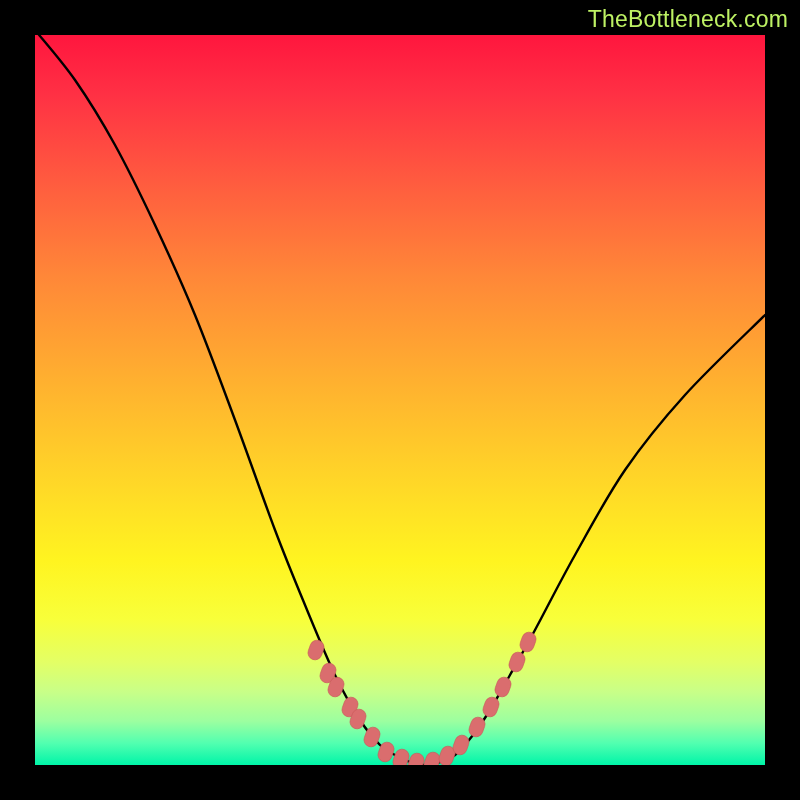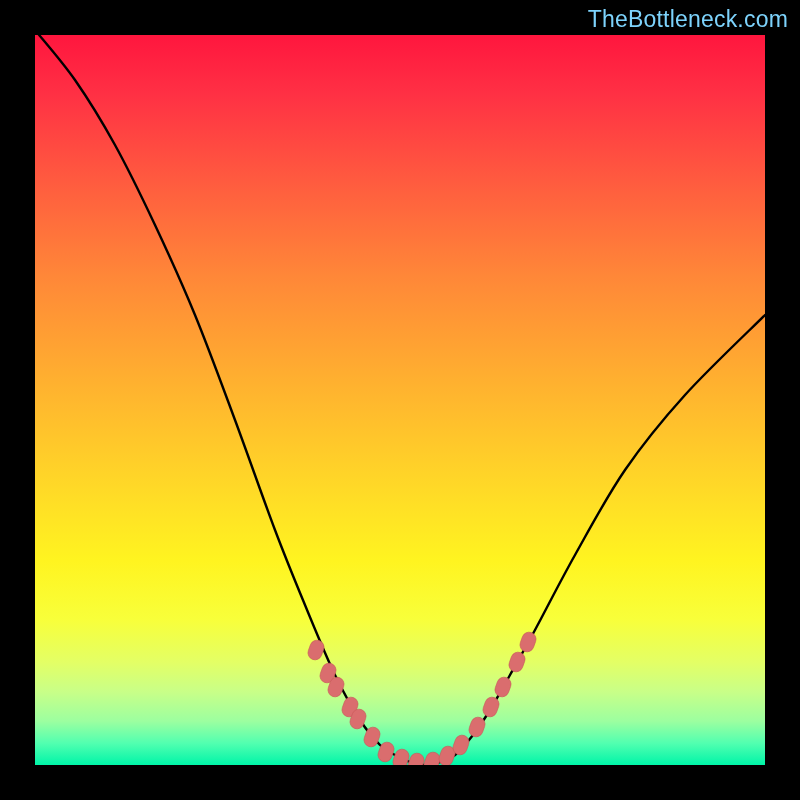--- a/index.html
+++ b/index.html
@@ -45,21 +45,21 @@
       #c8ff88 90%,
       #9cffa0 94%,
       #52ffb0 97%,
       #00f5a8 100%
     );
   }
   .watermark {
     position: absolute;
     top: 6px;
     right: 12px;
-    color: #7dd3fc;
+    color: #bef264;
     font-size: 23px;
     letter-spacing: 0.2px;
     font-weight: 400;
     user-select: none;
   }
   svg.curve {
     position: absolute;
     inset: 0;
     width: 100%;
     height: 100%;

